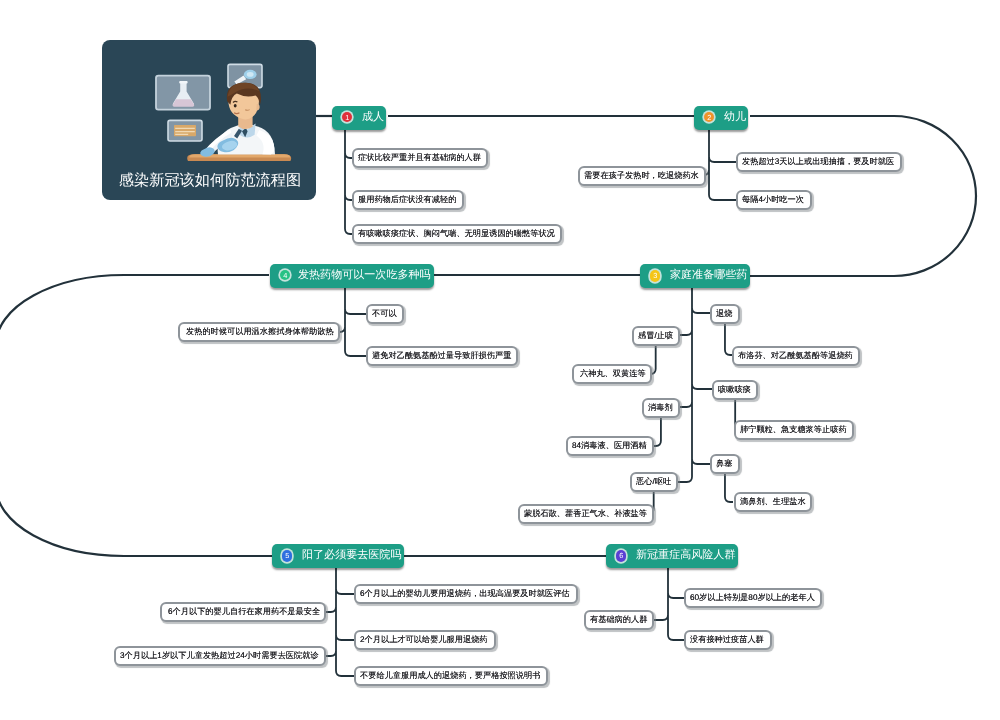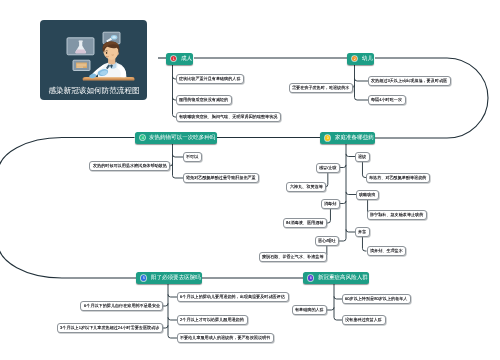--- a/index.html
+++ b/index.html
@@ -5,21 +5,21 @@
 <style>
   html,body{margin:0;padding:0;background:#ffffff;}
   body{width:500px;height:360px;overflow:hidden;
        font-family:"Liberation Sans",sans-serif;
        -webkit-font-smoothing:antialiased;
        text-rendering:geometricPrecision;}
   #stage{position:relative;width:500px;height:360px;background:#fff;}
   svg#wires{position:absolute;left:0;top:0;width:500px;height:360px;}
 
   
-  #hero{position:absolute;left:40px;top:20px;width:107px;height:80px;border-radius:4px;
+  #hero{position:absolute;left:51px;top:20px;width:107px;height:80px;border-radius:4px;
         background:#2a4656;overflow:hidden;}
   #hero svg.art{position:absolute;left:0;top:0;width:107px;height:66px;display:block;}
   #hero .htitle{position:absolute;left:0;top:64.5px;width:107px;height:12px;
         color:#ffffff;white-space:nowrap;line-height:0;}
   #hero .htitle i{font-style:normal;display:block;white-space:nowrap;position:absolute;
         left:50%;top:50%;font-size:10px;line-height:10px;color:#fff;
         transform:translate(-50%,-50%) scale(.76);transform-origin:center center;}
 
   
   .pill{position:absolute;height:12px;border-radius:2.5px;background:#1d9e86;

